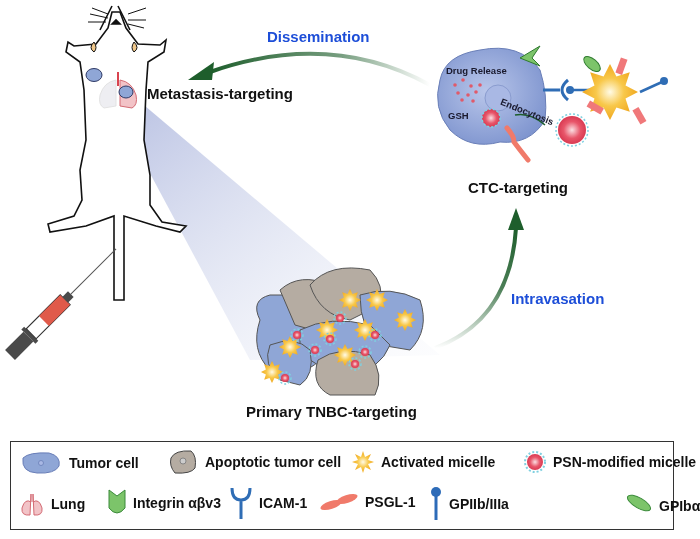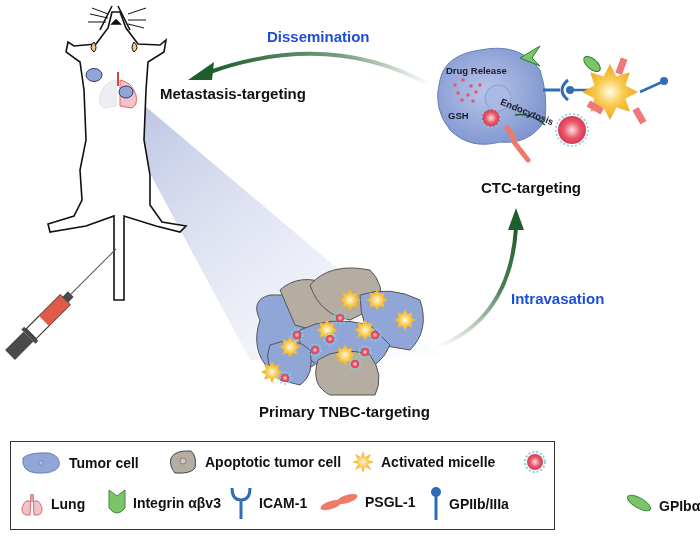--- a/index.html
+++ b/index.html
@@ -1,22 +1,22 @@
 <!DOCTYPE html>
 <html><head>
 <meta charset="utf-8">
 <style>
   html, body { margin:0; padding:0; background:#ffffff; }
   body { width:700px; height:539px; position:relative; overflow:hidden; font-family:"Liberation Sans", sans-serif; }
   #stage { position:absolute; left:0; top:0; width:700px; height:539px; }
   .lbl { position:absolute; font-family:"Liberation Sans", sans-serif; font-weight:bold; white-space:nowrap; }
-  .black { color:#111111; font-size:15px;padding-left:13px; }
+  .black { color:#111111; font-size:15px; }
   .green { color:#1d4ed8; font-size:15px; }
   .small { font-size:9.5px; color:#1a1a2e; font-weight:bold; }
-  #legend { position:absolute; left:10px; top:441px; width:545px; height:89px; border:1.5px solid #333; box-sizing:border-box; background:#fff; }
+  #legend { position:absolute; left:10px; top:441px; width:664px; height:89px; border:1.5px solid #333; box-sizing:border-box; background:#fff; }
   .leg-item { position:absolute; display:flex; align-items:center; gap:6px; }
   .leg-text { font-weight:bold; font-size:14px; color:#111; white-space:nowrap; }
 </style>
 </head>
 <body>
 
 <svg id="stage" width="700" height="539" viewBox="0 0 700 539" xmlns="http://www.w3.org/2000/svg">
   <defs>
     <linearGradient id="beam" x1="0" y1="0" x2="1" y2="1">
       <stop offset="0" stop-color="#a9b3dc" stop-opacity="0.85"></stop>
@@ -181,20 +181,21 @@
     <svg width="24" height="24">
         <polygon points="12,1 14,7 20,4 17,10 23,12 17,14 20,20 14,17 12,23 10,17 4,20 7,14 1,12 7,10 4,4 10,7" fill="url(#platG)"></polygon>
       </svg>
     <span class="leg-text">Activated micelle</span>
   </div>
   <div class="leg-item" style="left:512px; top:8px;">
     <svg width="24" height="24">
         <circle cx="12" cy="12" r="10" fill="none" stroke="#7fd0e0" stroke-width="2" stroke-dasharray="2 2"></circle>
         <circle cx="12" cy="12" r="8" fill="url(#micG)"></circle>
       </svg>
+    <span class="leg-text">PSN-modified micelle</span>
   </div>
 
   <div class="leg-item" style="left:8px; top:48px;">
     <svg width="26" height="28">
         <path d="M12,4 L12,12 Q6,8 3,18 Q2,26 11,25 Z M14,4 L14,12 Q20,8 23,18 Q24,26 15,25 Z" fill="#f2c3c7" stroke="#d36b74"></path>
       </svg>
     <span class="leg-text">Lung</span>
   </div>
   <div class="leg-item" style="left:96px; top:46px;align-items:center;">
     <svg width="20" height="30">

